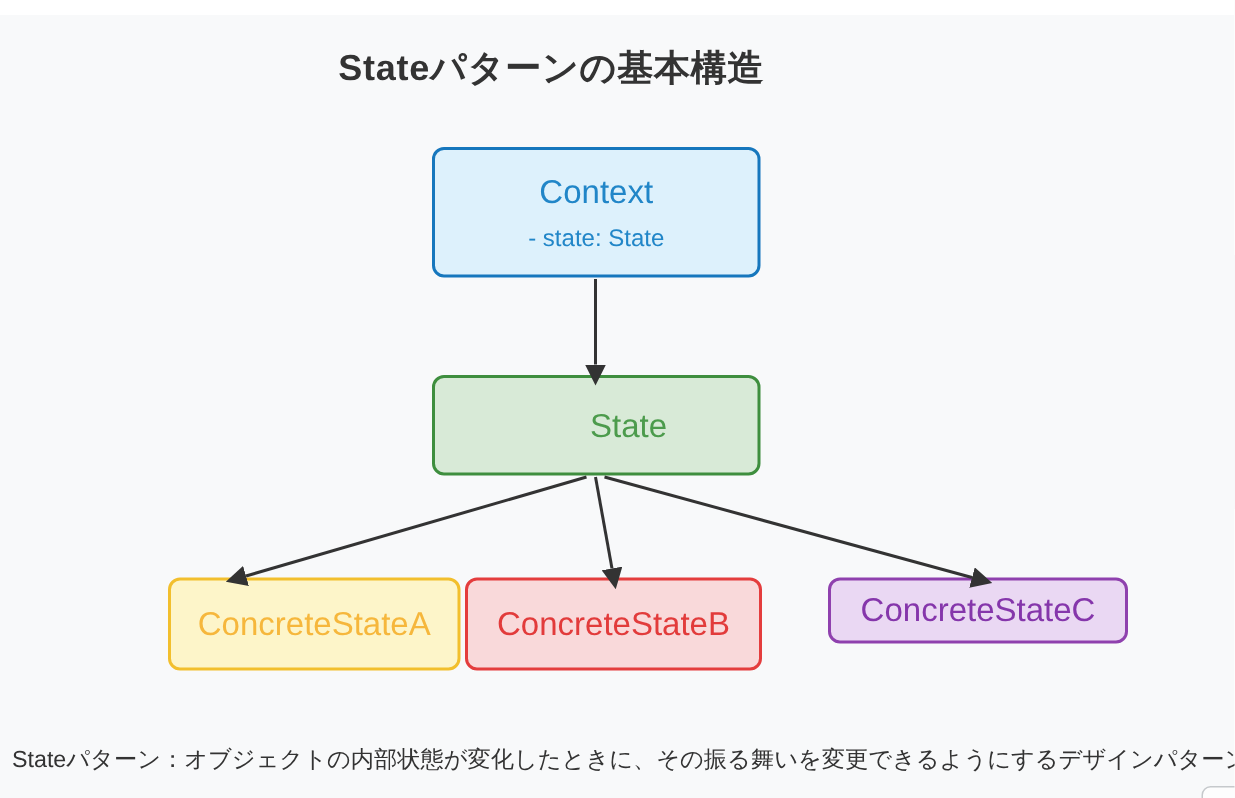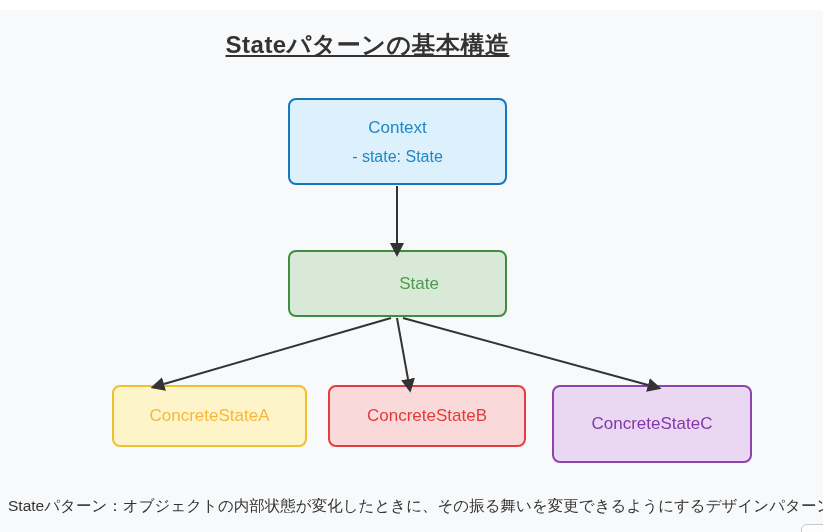--- a/index.html
+++ b/index.html
@@ -20,40 +20,39 @@
     background: #ffffff;
   }
   .title {
     position: absolute; left: 0; top: 29px;
     width: 735px;
     text-align: center;
     font-size: 24px;
     font-weight: 700;
     color: #333333;
     letter-spacing: 0.5px;
-    text-decoration: underline;
   }
   .node {
     position: absolute;
     border: 2px solid;
     border-radius: 8px;
     display: flex;
     flex-direction: column;
     align-items: center;
     justify-content: center;
     gap: 10px;
     font-size: 16px;
   }
-  .node .main-label { font-size: 17px; }
+  .node .main-label { font-size: 22px; }
   .node .attr-label { font-size: 16px; }
   .node-context { left: 288px; top: 98px;  width: 219px; height: 87px; }
   .node-state   { left: 288px; top: 250px; width: 219px; height: 67px; }
   .node-a       { left: 68px;  top: 385px; width: 195px; height: 62px; }
   .node-b       { left: 310px; top: 385px; width: 198px; height: 62px; }
-  .node-c       { left: 552px; top: 385px; width: 200px; height: 78px; }
+  .node-c       { left: 552px; top: 385px; width: 200px; height: 44px; }
   .arrows {
     position: absolute; left: 0; top: 0;
     width: 823px; height: 532px;
     pointer-events: none;
     --arrow-color: #333333;
   }
   .arrows path.edge {
     stroke: var(--arrow-color);
     stroke-width: 2;
     fill: none;
@@ -92,21 +91,21 @@
   </div>
 
   <div class="node node-state" style="background-color: rgb(216, 234, 215); border-color: rgb(62, 142, 62); color: rgb(76, 155, 76); padding-left: 43px;">
     <div class="main-label">State</div>
   </div>
 
   <div class="node node-a" style="background-color: rgb(253, 245, 201); border-color: rgb(242, 191, 45); color: rgb(246, 183, 60); margin-left: 44px;">
     <div class="main-label">ConcreteStateA</div>
   </div>
 
-  <div class="node node-b" style="background-color: rgb(249, 217, 218); border-color: rgb(228, 61, 61); color: rgb(226, 59, 59); margin-left: 18px;">
+  <div class="node node-b" style="background-color: rgb(249, 217, 218); border-color: rgb(228, 61, 61); color: rgb(226, 59, 59);">
     <div class="main-label">ConcreteStateB</div>
   </div>
 
   <div class="node node-c" style="background-color: rgb(234, 216, 243); border-color: rgb(143, 65, 174); color: rgb(133, 54, 171);">
     <div class="main-label">ConcreteStateC</div>
   </div>
 
   <svg class="arrows" viewBox="0 0 823 532" style="--arrow-color: #333333;">
     <defs>
       <marker id="arrowhead" viewBox="0 0 10 10" refX="0" refY="5" markerWidth="7" markerHeight="7" orient="auto">

